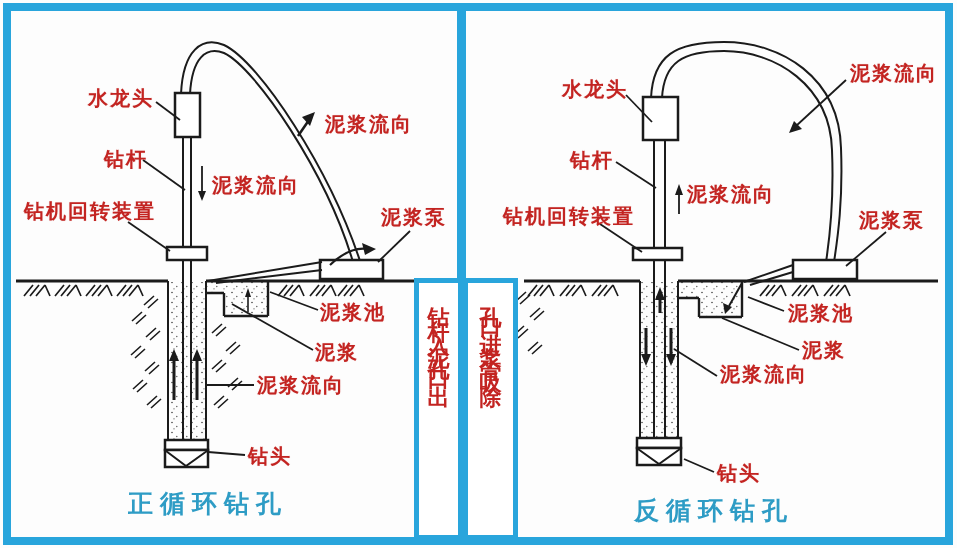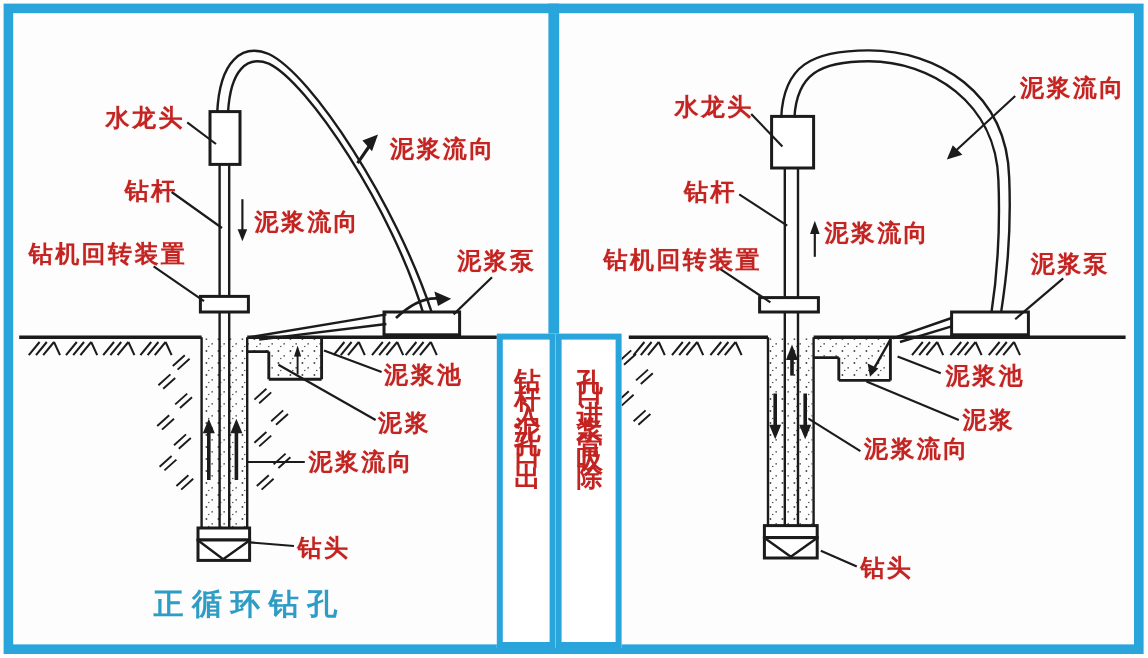--- a/index.html
+++ b/index.html
@@ -221,20 +221,21 @@
   <div class="lbl" style="left:562px;top:79px;">水龙头</div>
   <div class="lbl" style="left:850px;top:63px;">泥浆流向</div>
   <div class="lbl" style="left:570px;top:150px;">钻杆</div>
   <div class="lbl" style="left:687px;top:184px;">泥浆流向</div>
   <div class="lbl" style="left:503px;top:206px;">钻机回转装置</div>
   <div class="lbl" style="left:859px;top:210px;">泥浆泵</div>
   <div class="lbl" style="left:788px;top:303px;">泥浆池</div>
   <div class="lbl" style="left:802px;top:340px;">泥浆</div>
   <div class="lbl" style="left:720px;top:364px;">泥浆流向</div>
   <div class="lbl" style="left:717px;top:463px;">钻头</div>
+  <div class="cap" style="left:634px;top:498px;">反循环钻孔</div>
 
   <div class="vbox vbox-left">
     <span class="vtext">钻杆入泥孔口出</span>
   </div>
   <div class="vbox vbox-right">
     <span class="vtext">孔口进浆管吸除</span>
   </div>
 
 </div>
 

